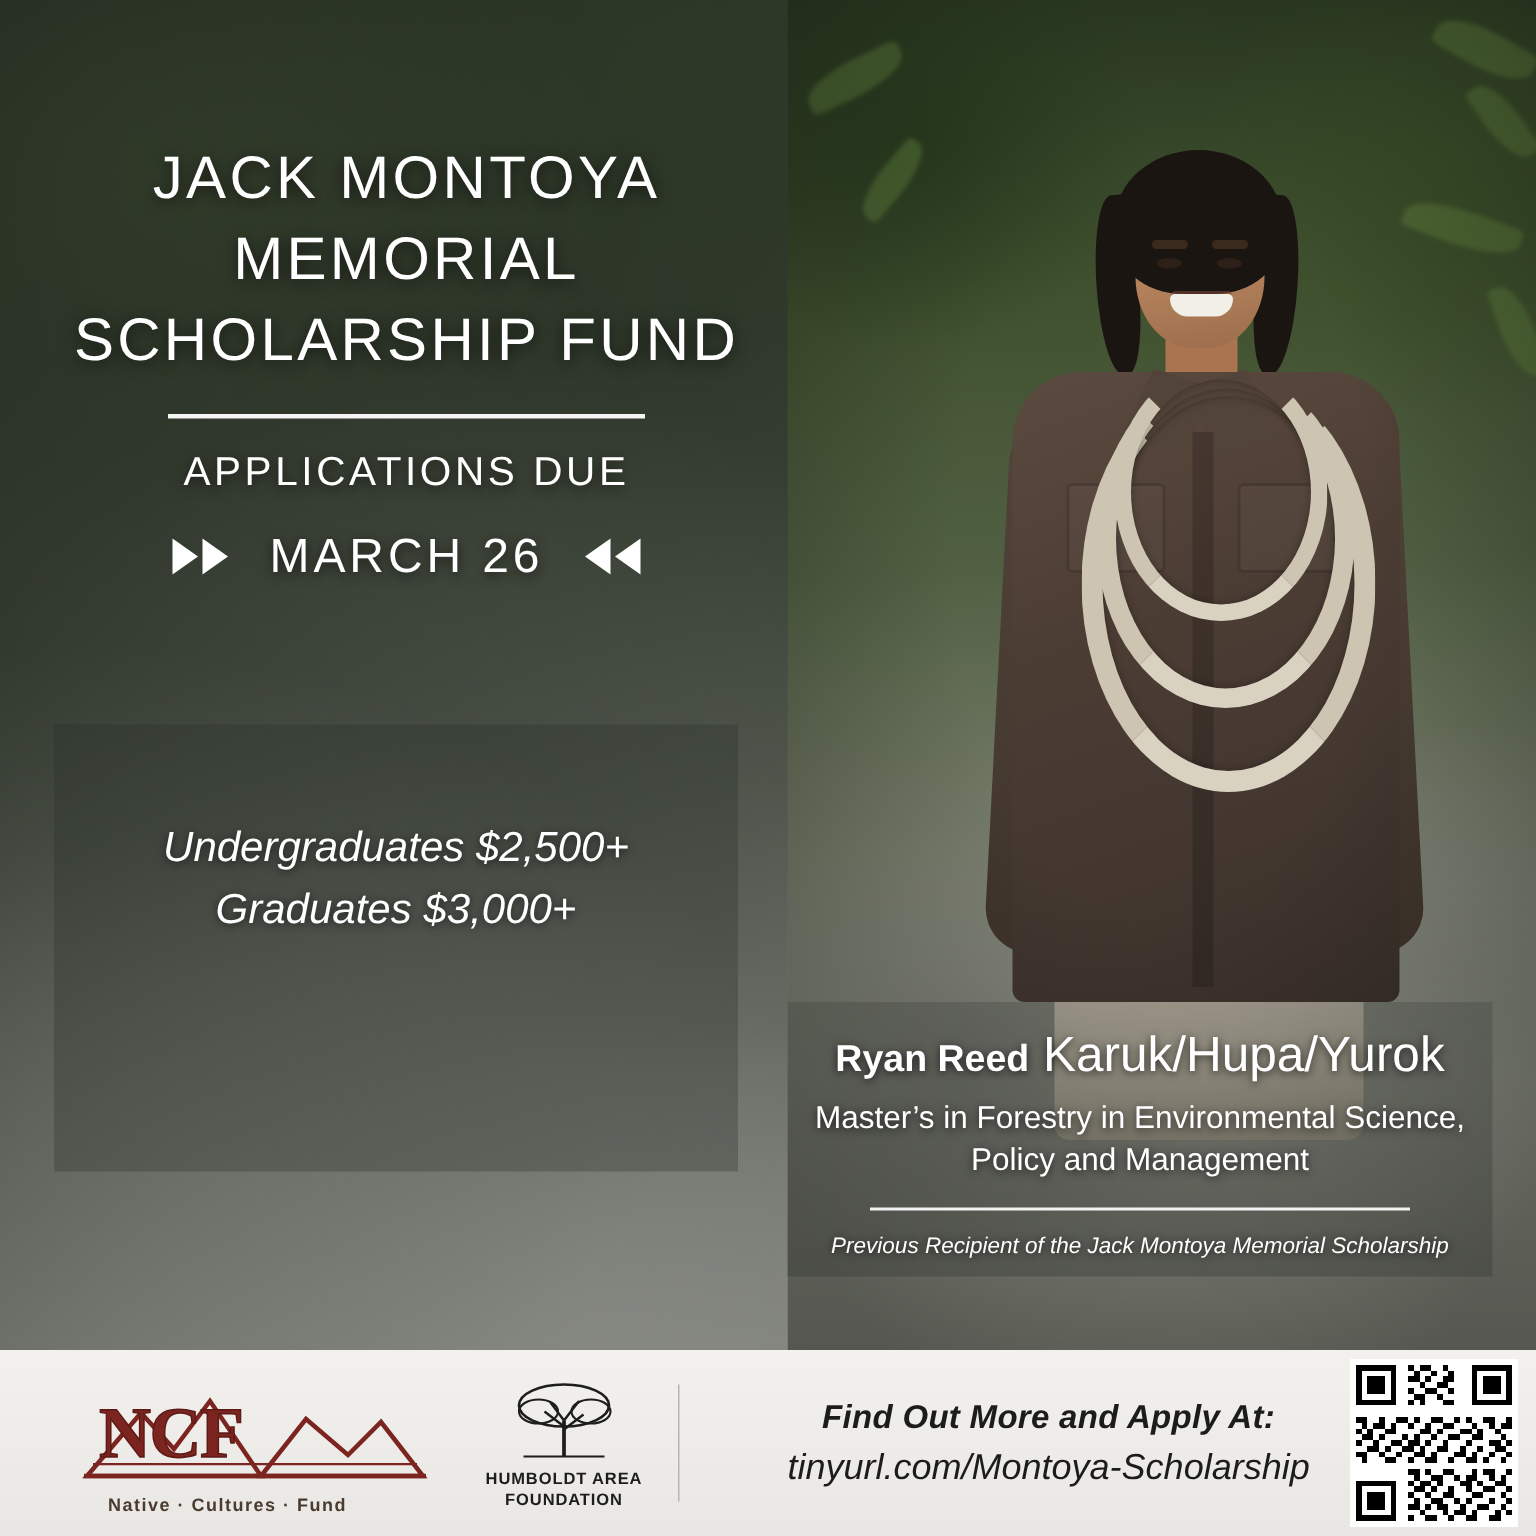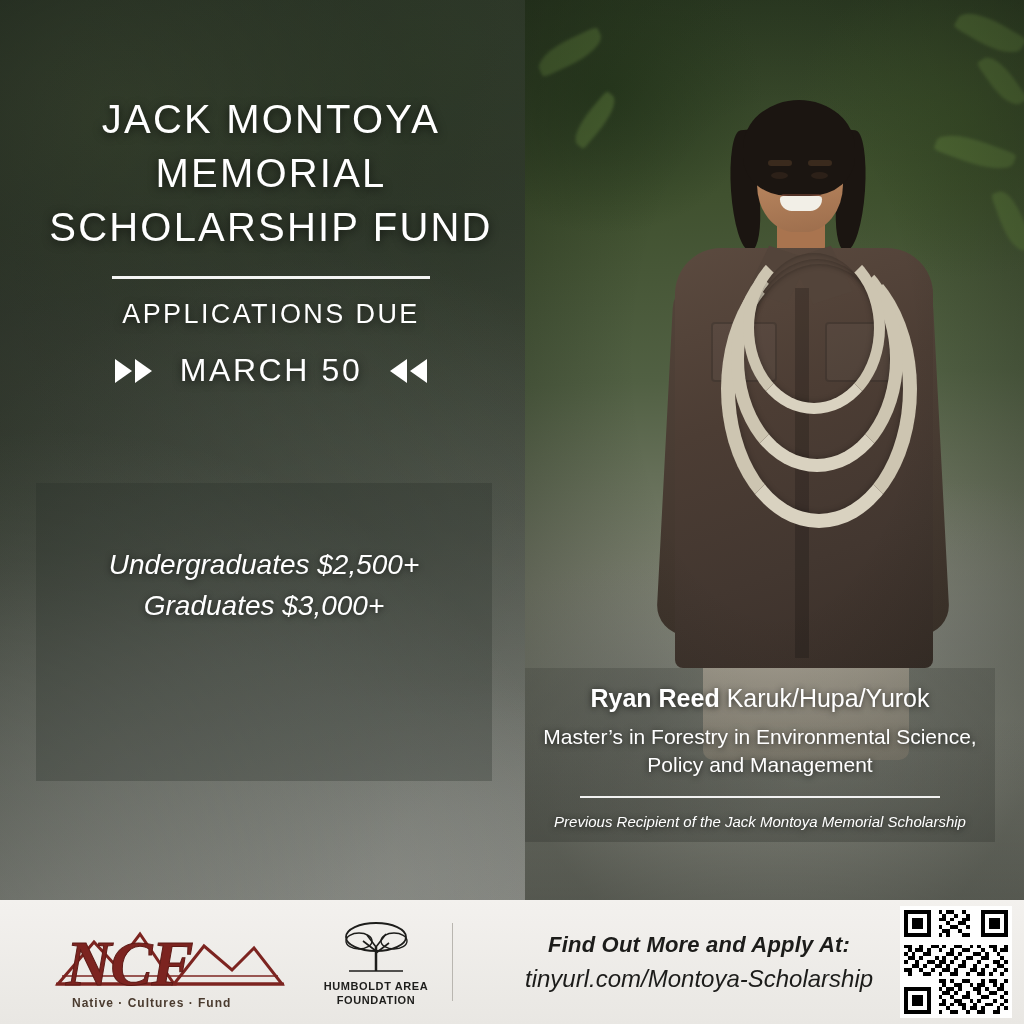--- a/index.html
+++ b/index.html
@@ -256,21 +256,21 @@
     box-sizing: border-box;
     background: linear-gradient(180deg, rgba(55,58,52,0.28) 0%, rgba(55,58,52,0.40) 100%);
   }
   .cap-name {
     font-size: 25px;
     font-weight: bold;
     text-shadow: 0 1px 6px rgba(0,0,0,0.7);
     display: inline;
   }
   .cap-tribe {
-    font-size: 25px;
+    font-size: 33px;
     font-weight: normal;
     text-shadow: 0 1px 6px rgba(0,0,0,0.7);
     display: inline;
   }
   .cap-degree {
     margin-top: 10px;
     font-size: 21px;
     line-height: 1.35;
     text-shadow: 0 1px 6px rgba(0,0,0,0.7);
   }
@@ -302,27 +302,26 @@
     position: relative;
     margin-left: 54px;
     width: 232px;
     height: 104px;
   }
   .ncf-mountains {
     position: absolute; left: 0; top: 16px; width: 232px; height: 62px;
   }
   .ncf-text {
     position: absolute; left: 12px; top: 18px;
-    font-size: 63px;
+    font-size: 48px;
     font-weight: bold;
     letter-spacing: -1px;
     color: #7c2420;
     -webkit-text-stroke: 1px #5d1a16;
     font-family: "Liberation Serif", serif;
-    font-style: italic;
   }
   .ncf-tag {
     position: absolute; left: 18px; top: 86px;
     font-size: 12px;
     letter-spacing: 1px;
     color: #4a3b2f;
     font-weight: bold;
   }
   .haf-logo {
     margin-left: 30px;
@@ -439,21 +438,21 @@
 
   <div class="title-block">
     <h1 class="title">JACK MONTOYA MEMORIAL SCHOLARSHIP FUND</h1>
     <div class="rule"></div>
     <div class="subtitle">APPLICATIONS DUE</div>
     <div class="date-row">
       <span class="arrows">
         <span class="tri-r"></span>
           <span class="tri-r"></span>
       </span>
-      <span class="date-text">MARCH 50</span>
+      <span class="date-text">MARCH 26</span>
       <span class="arrows">
         <span class="tri-l"></span>
           <span class="tri-l"></span>
       </span>
     </div>
   </div>
 
   <div class="info-panel">
     <div class="amounts">
       <div>Undergraduates $2,500+</div>

